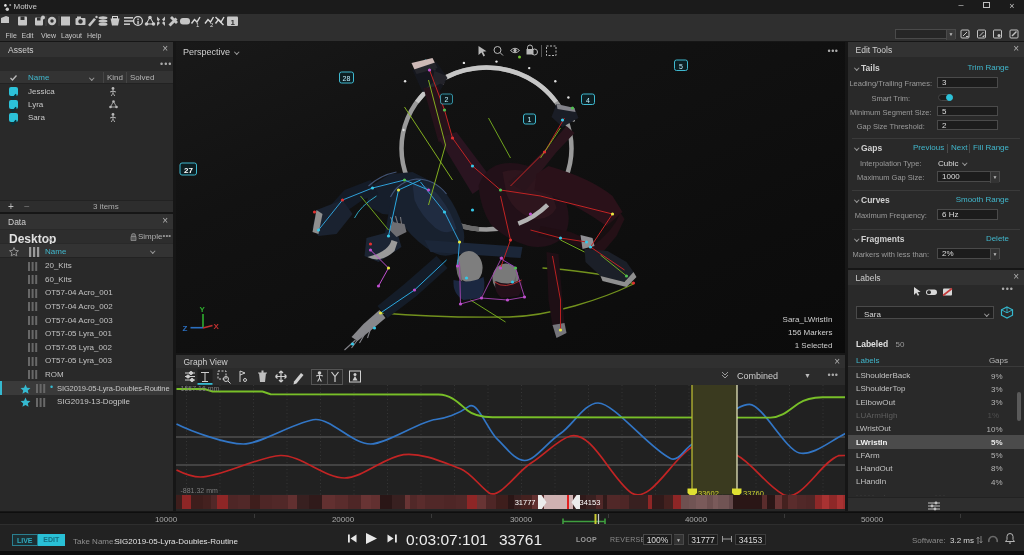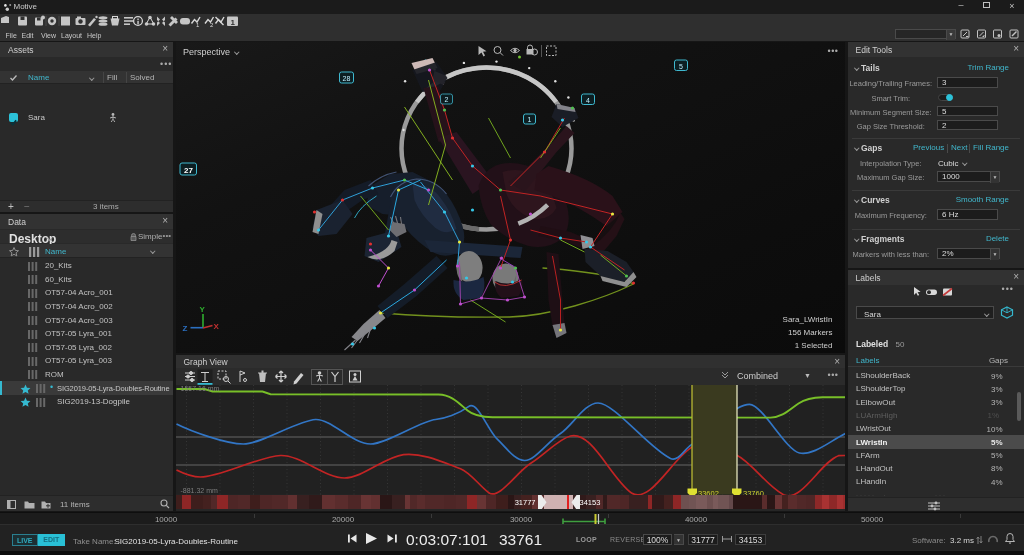--- a/index.html
+++ b/index.html
@@ -111,25 +111,51 @@
         <span class="x">×</span>
       </div>
   <div class="abs" style="left:160px;top:17px;color:#aaa;font-size:9px;letter-spacing:1px;">•••</div>
   <div class="abs" style="left:0;top:28.5px;width:173px;height:13.5px;background:#333333;border-bottom:1px solid #222;">
     <svg class="abs" style="left:9px;top:3px" width="9" height="8" viewBox="0 0 9 8">
           <path d="M1.5,4 L3.5,6 L7.5,1.5" stroke="#bbb" stroke-width="1.3" fill="none"></path>
         </svg>
     <span class="abs cy" style="left:28px;top:2px;font-size:8px;">Name</span>
     <i class="chv abs" style="left:90px;top:5px;"></i>
     <span class="abs" style="left:103px;top:1px;width:1px;height:11px;background:#454545;"></span>
-    <span class="abs" style="left:107px;top:2px;color:#b5b5b5;font-size:8px;">Fill</span>
+    <span class="abs" style="left:107px;top:2px;color:#b5b5b5;font-size:8px;">Kind</span>
     <span class="abs" style="left:126px;top:1px;width:1px;height:11px;background:#454545;"></span>
     <span class="abs" style="left:130px;top:2px;color:#b5b5b5;font-size:8px;">Solved</span>
   </div>
 
+  <div class="abs" style="left:0;top:42.7px;width:173px;height:13.3px;">
+    <div class="abs" style="left:9px;top:2px;width:9px;height:9px;background:#2cc2d9;border-radius:2px;"><svg width="9" height="9" viewBox="0 0 9 9">
+            <path d="M1.8,4.6 L3.8,6.6 L7.2,2.4" stroke="#09333c" stroke-width="1.8" fill="none"></path>
+          </svg></div>
+    <span class="abs" style="left:28px;top:2px;font-size:8px;color:#c8c8c8;">Jessica</span>
+    <svg class="abs" style="left:109px;top:2px;" width="8" height="10" viewBox="0 0 8 10">
+          <g fill="#b8b8b8">
+            <circle cx="4" cy="1.5" r="1.4"></circle>
+            <path d="M3.6,3 h0.8 v3 l1.8,3 h-1 L4,6.6 2.8,9 h-1 l1.8,-3 z M1,4.6 l3,-1 3,1 -0.3,0.8 L4,4.6 1.3,5.4 z"></path>
+          </g>
+        </svg>
+  </div>
+  <div class="abs" style="left:0;top:56px;width:173px;height:13.3px;">
+    <div class="abs" style="left:9px;top:2px;width:9px;height:9px;background:#2cc2d9;border-radius:2px;"><svg width="9" height="9" viewBox="0 0 9 9">
+            <path d="M1.8,4.6 L3.8,6.6 L7.2,2.4" stroke="#09333c" stroke-width="1.8" fill="none"></path>
+          </svg></div>
+    <span class="abs" style="left:28px;top:2px;font-size:8px;color:#c8c8c8;">Lyra</span>
+    <svg class="abs" style="left:109px;top:2px;" width="9" height="9" viewBox="0 0 9 9">
+          <g fill="#b8b8b8">
+            <circle cx="4.5" cy="1.5" r="1.3"></circle>
+            <circle cx="1.5" cy="7" r="1.3"></circle>
+            <circle cx="7.5" cy="7" r="1.3"></circle>
+            <path d="M4.2,2 L1.5,6.8 M4.8,2 L7.5,6.8 M2,7 h5" stroke="#b8b8b8" stroke-width="0.8"></path>
+          </g>
+        </svg>
+  </div>
   <div class="abs" style="left:0;top:69.3px;width:173px;height:13.3px;">
     <div class="abs" style="left:9px;top:2px;width:9px;height:9px;background:#2cc2d9;border-radius:2px;"><svg width="9" height="9" viewBox="0 0 9 9">
             <path d="M1.8,4.6 L3.8,6.6 L7.2,2.4" stroke="#09333c" stroke-width="1.8" fill="none"></path>
           </svg></div>
     <span class="abs" style="left:28px;top:2px;font-size:8px;color:#c8c8c8;">Sara</span>
     <svg class="abs" style="left:109px;top:2px;" width="8" height="10" viewBox="0 0 8 10">
           <g fill="#b8b8b8">
             <circle cx="4" cy="1.5" r="1.4"></circle>
             <path d="M3.6,3 h0.8 v3 l1.8,3 h-1 L4,6.6 2.8,9 h-1 l1.8,-3 z M1,4.6 l3,-1 3,1 -0.3,0.8 L4,4.6 1.3,5.4 z"></path>
           </g>
@@ -284,38 +310,20 @@
           </svg>
           <svg class="abs" style="left:36px;top:3px" width="11" height="9" viewBox="0 0 11 9">
             <g fill="#686868">
               <rect x="0" y="0" width="2" height="9"></rect>
               <rect x="3.6" y="0" width="2" height="9"></rect>
               <rect x="7.2" y="0" width="2" height="9"></rect>
             </g>
           </svg>
           <span class="abs" style="left:57px;top:2.5px;font-size:8px;color:#c8c8c8;">SIG2019-13-Dogpile</span>
         </div>
-  </div>
-  <div class="abs" style="left:0;bottom:0;width:173px;height:16px;background:#2d2d2d;border-top:1px solid #222;">
-    <svg class="abs" style="left:7px;top:4px" width="9" height="9" viewBox="0 0 9 9">
-          <rect x="0.5" y="0.5" width="8" height="8" fill="none" stroke="#b0b0b0"></rect>
-          <rect x="0.5" y="0.5" width="3" height="8" fill="#b0b0b0"></rect>
-        </svg>
-    <svg class="abs" style="left:24px;top:4px" width="11" height="9" viewBox="0 0 11 9">
-          <path d="M0.5,1.5 h3.5 l1,1.5 h5.5 v5.5 h-10 z" fill="#b0b0b0"></path>
-        </svg>
-    <svg class="abs" style="left:41px;top:4px" width="10" height="9" viewBox="0 0 10 9">
-          <path d="M0.5,1.5 h3.5 l1,1.5 h4.5 v5.5 h-9 z" fill="#b0b0b0"></path>
-          <path d="M7,3.8 v4 M5,5.8 h4" stroke="#2d2d2d" stroke-width="1"></path>
-        </svg>
-    <span class="abs" style="left:60px;top:4px;color:#b5b5b5;font-size:8px;">11 items</span>
-    <svg class="abs" style="left:160px;top:3px" width="10" height="10" viewBox="0 0 10 10">
-          <circle cx="4" cy="4" r="3" fill="none" stroke="#b0b0b0" stroke-width="1.1"></circle>
-          <path d="M6.3,6.3 L9,9" stroke="#b0b0b0" stroke-width="1.2"></path>
-        </svg>
   </div>
 </div>
 
 <div class="abs" id="viewport" style="left:175.5px;top:42px;width:669.5px;height:310.5px;background:linear-gradient(155deg,#191919 0%,#121212 30%,#0d0d0d 75%,#0b0b0b 100%);">
   <svg width="669.5" height="310.5" viewBox="175.5 42 669.5 310.5" style="position:absolute;left:0;top:0">
 
     <g fill="none" stroke="#7da01f" stroke-width="1.3" opacity="0.9">
       <path d="M381,313 C420,316.5 470,317.5 509,317 C550,316 602,299 633,284"></path>
       <path d="M633,284 C622,278.5 596,273 562,269.5 L542,268"></path>
     </g>

